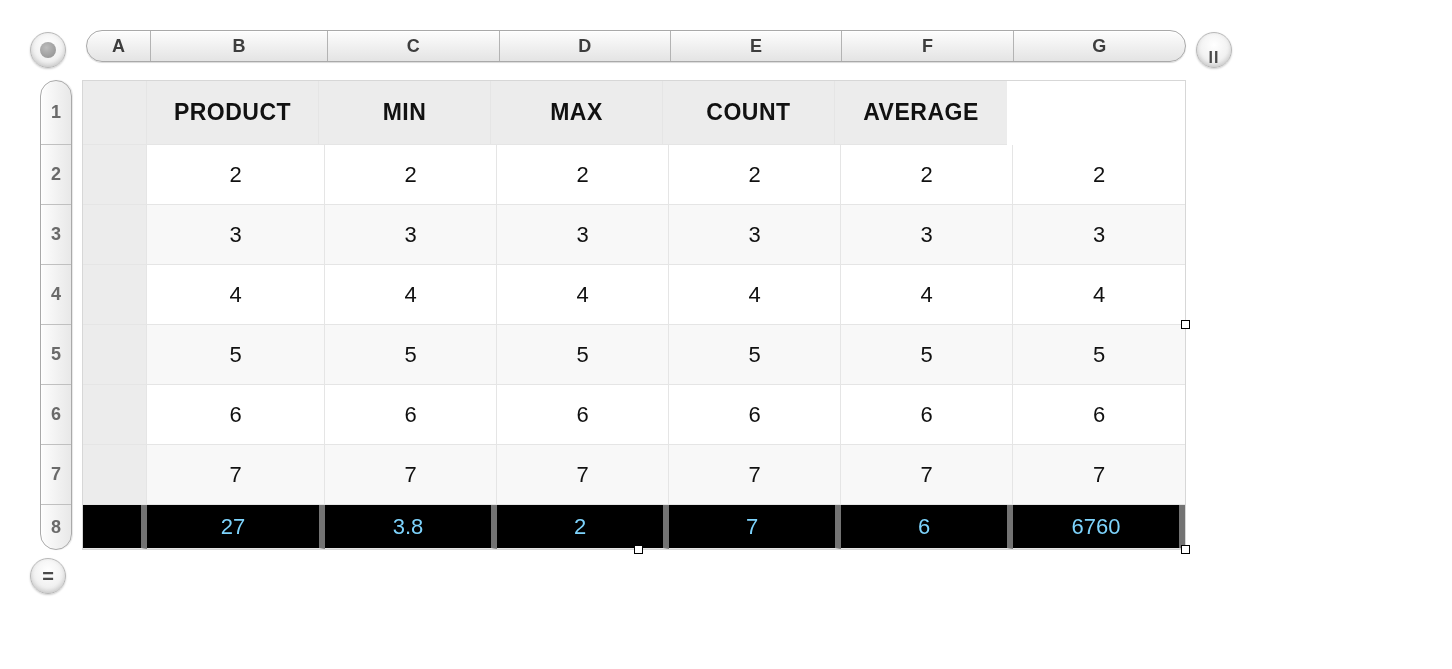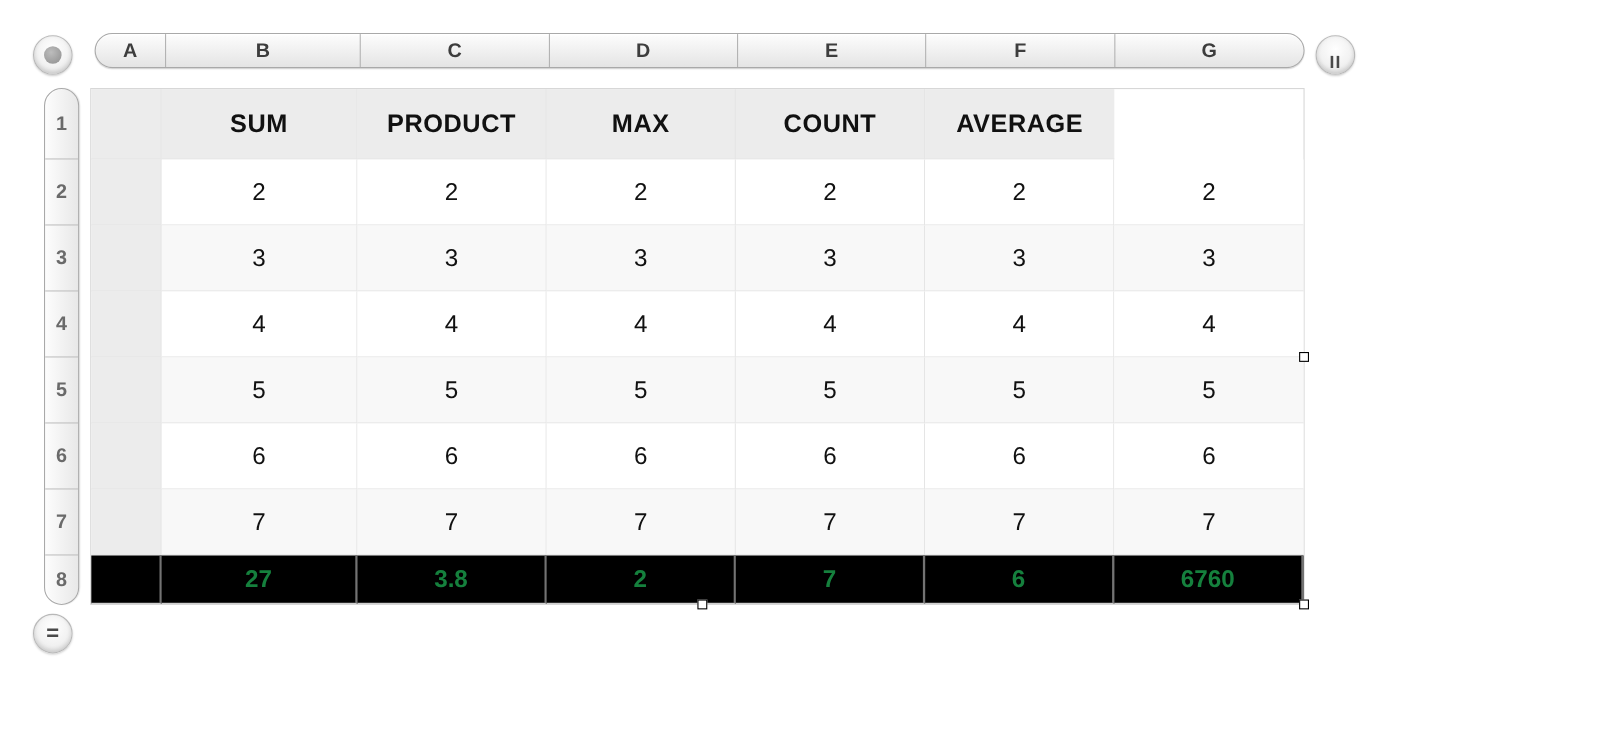--- a/index.html
+++ b/index.html
@@ -103,22 +103,22 @@
     background:#ececec;
     font-weight:bold;
     font-size:23px;
     letter-spacing:0.5px;
   }
   .grow.header .gcell:first-child { background:#ececec; }
   .grow.stripe0 .gcell { background:#ffffff; }
   .grow.stripe1 .gcell { background:#f8f8f8; }
   .grow .gcell.colA { background:#ececec !important; }
   .grow.result .gcell {
-    background:#000000; color:#15803d; font-weight:bold;
-    border-right:2px solid #737373;
+    background:#000000; color:#7dd3fc; font-weight:normal;
+    border-right:6px solid #737373;
   }
   .grow.result .gcell.colA { background:#000 !important; }
   
   .handle {
     position:absolute; width:9px; height:9px;
     background:#fff; border:1.5px solid #000;
   }
   
   .wA { width:64px; }
   .wB { width:178px; }
@@ -160,22 +160,22 @@
       <div style="height:60px">5</div>
       <div style="height:60px">6</div>
       <div style="height:60px">7</div>
       <div style="height:44px">8</div>
     </div>
 
     <div class="grid" style="flex:1;">
 
       <div class="grow header">
         <div class="gcell colA wA h-hdr"></div>
-        <div class="gcell wB h-hdr">SUM</div>
         <div class="gcell wC h-hdr">PRODUCT</div>
+        <div class="gcell wD h-hdr">MIN</div>
         <div class="gcell wE h-hdr">MAX</div>
         <div class="gcell wF h-hdr">COUNT</div>
         <div class="gcell wG h-hdr">AVERAGE</div>
       </div>
 
       <div class="grow stripe0">
         <div class="gcell colA wA h-row"></div>
         <div class="gcell wB h-row">2</div>
         <div class="gcell wC h-row">2</div>
         <div class="gcell wD h-row">2</div>

